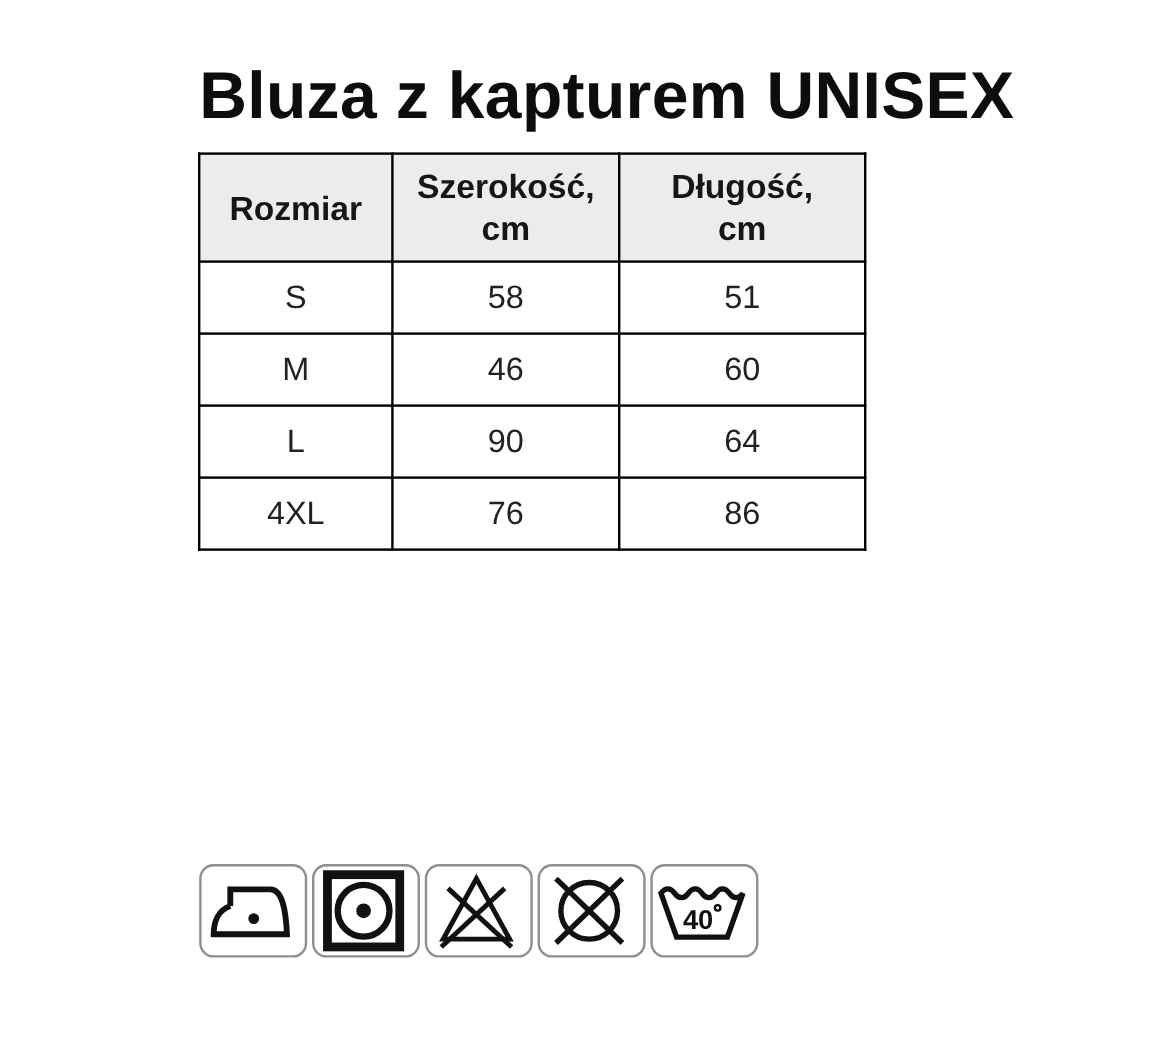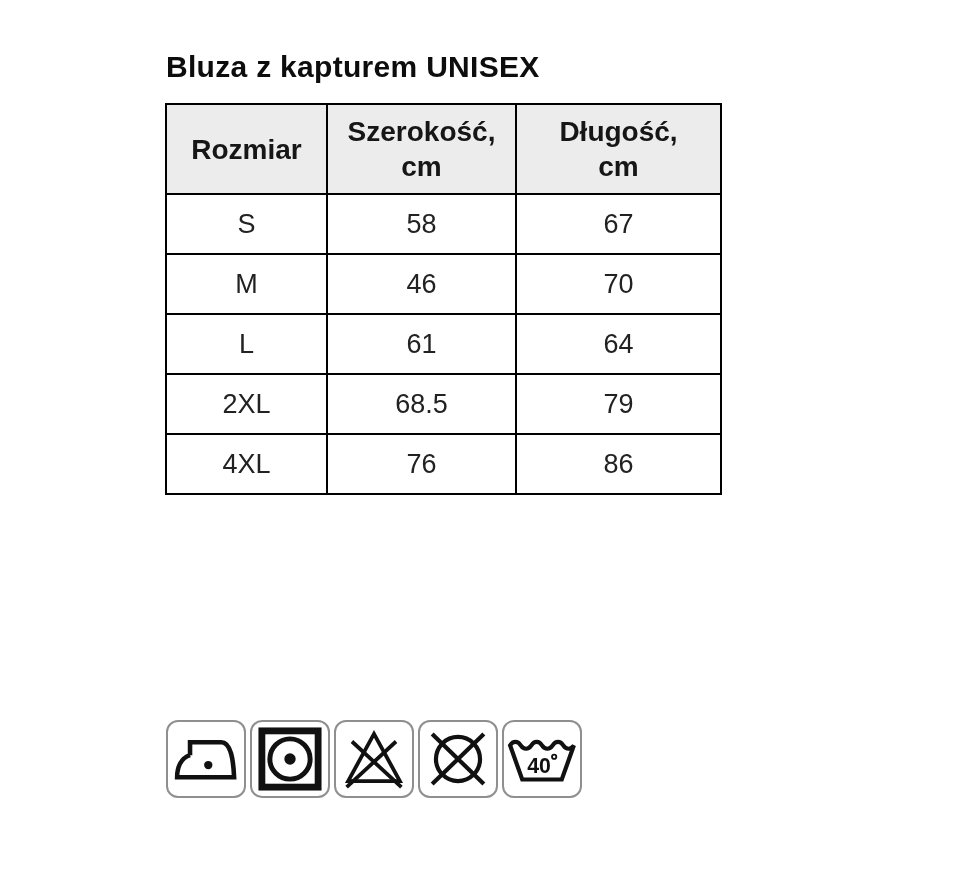--- a/index.html
+++ b/index.html
@@ -14,31 +14,31 @@
     width: 960px;
     height: 877px;
     background: #ffffff;
     overflow: hidden;
   }
   .title {
     position: absolute;
     left: 166px;
     top: 52px;
     margin: 0;
-    font-size: 30px;
+    font-size: 55px;
     line-height: 1;
     font-weight: bold;
     letter-spacing: 0.3px;
     color: #0d0d0d;
     white-space: nowrap;
   }
   table.size-table {
     position: absolute;
     left: 165px;
-    top: 103px;
+    top: 127px;
     border-collapse: collapse;
     table-layout: fixed;
   }
   .size-table col.c1 { width: 161px; }
   .size-table col.c2 { width: 189px; }
   .size-table col.c3 { width: 205px; }
   .size-table th, .size-table td {
     border: 2px solid #000000;
     text-align: center;
     vertical-align: middle;
@@ -62,21 +62,21 @@
   }
   .care-row {
     position: absolute;
     left: 166px;
     top: 720px;
     display: flex;
     gap: 4px;
   }
   .care-tile {
     box-sizing: border-box;
-    width: 80px;
+    width: 90px;
     height: 78px;
     background: #ffffff;
     border: 2px solid #8f8f8f;
     border-radius: 12px;
     display: flex;
     align-items: center;
   }
   .care-tile svg { display: block; }
   .care-tile svg text { font-family: "Liberation Sans", sans-serif; }
 </style>
@@ -99,36 +99,31 @@
         <th>Szerokość,
 cm</th>
         <th>Długość,
 cm</th>
       </tr>
     </thead>
     <tbody>
       <tr>
         <td>S</td>
         <td>58</td>
-        <td>67</td>
+        <td>51</td>
       </tr>
       <tr>
         <td>M</td>
         <td>46</td>
-        <td>70</td>
+        <td>60</td>
       </tr>
       <tr>
         <td>L</td>
-        <td>61</td>
+        <td>90</td>
         <td>64</td>
-      </tr>
-      <tr>
-        <td>2XL</td>
-        <td>68.5</td>
-        <td>79</td>
       </tr>
       <tr>
         <td>4XL</td>
         <td>76</td>
         <td>86</td>
       </tr>
     </tbody>
   </table>
 
   <div class="care-row">

